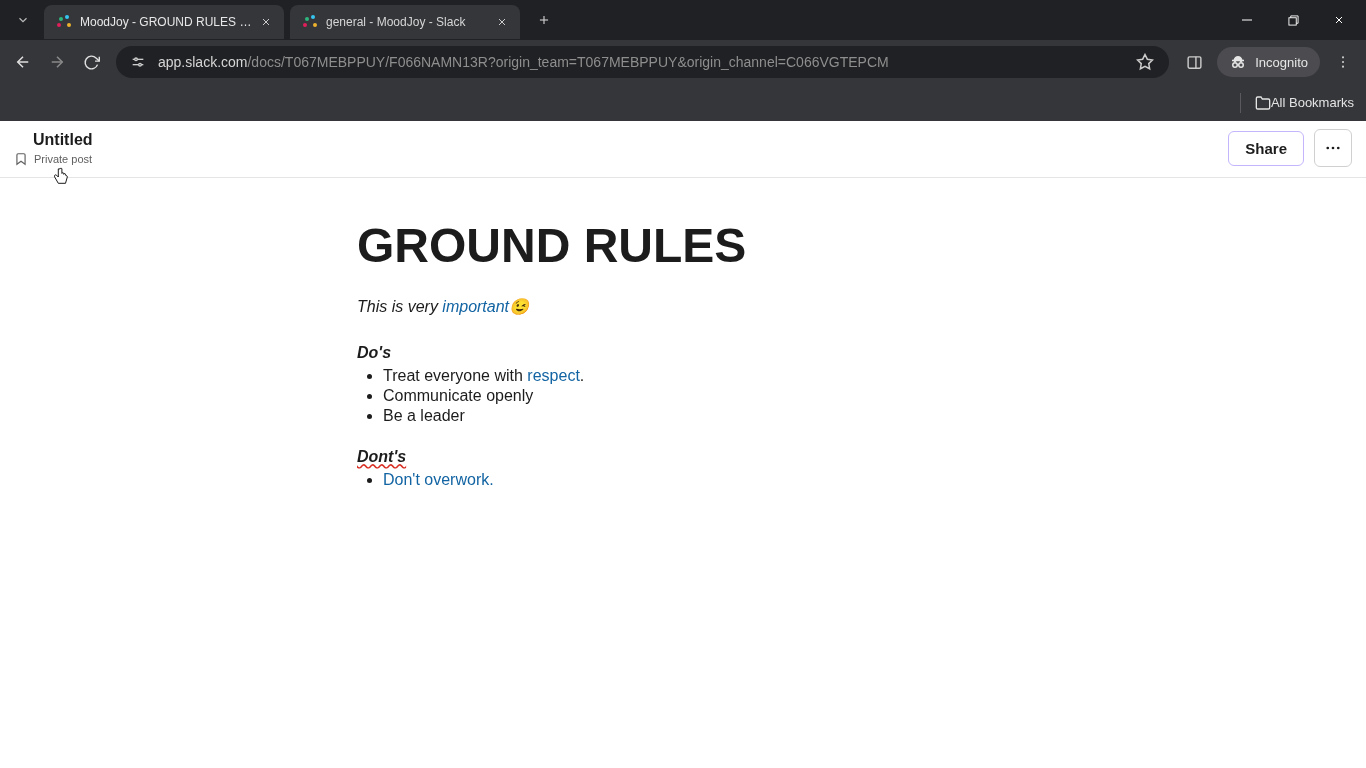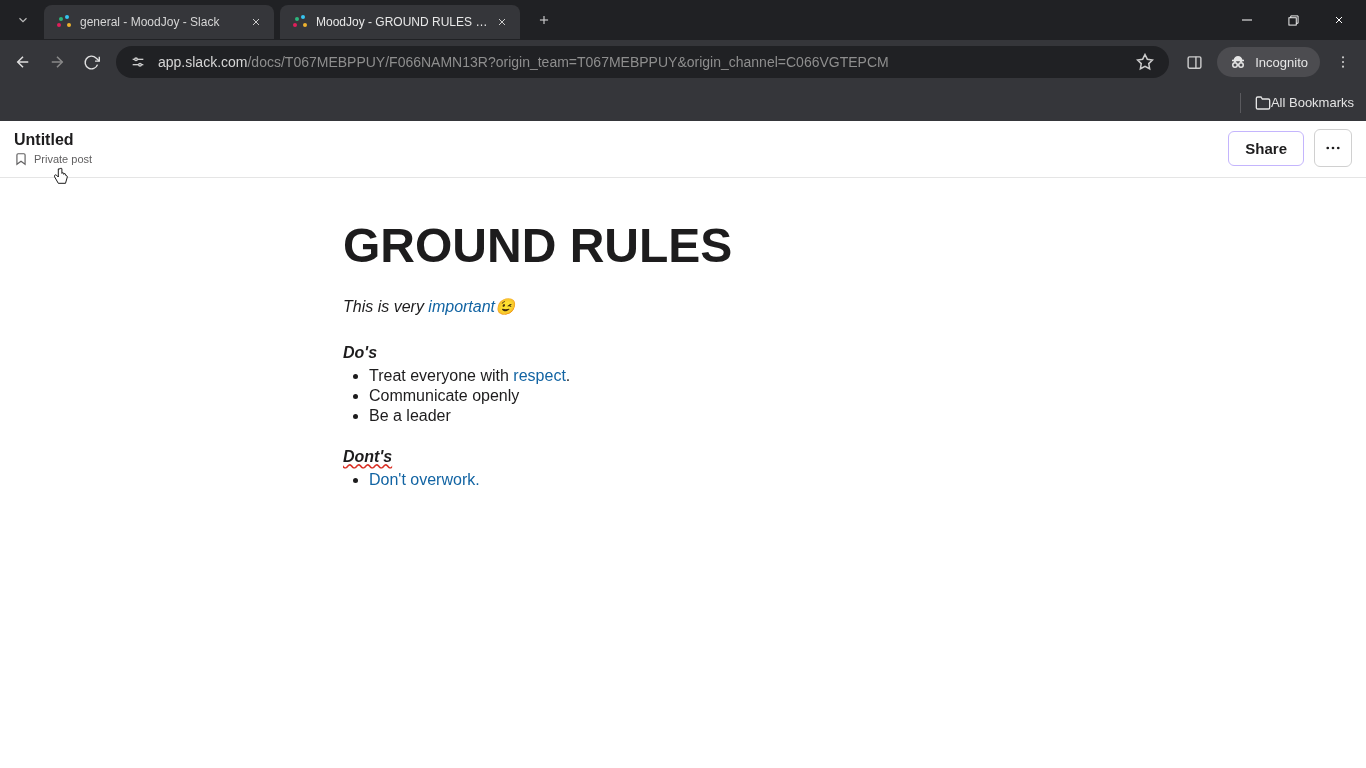--- a/index.html
+++ b/index.html
@@ -32,27 +32,27 @@
 .kebab { width:34px; height:34px; display:flex; align-items:center; justify-content:center; color:#ccc; cursor:pointer; }
 
 .bookmarks-bar { height: 37px; background:#35363a; display:flex; align-items:center; justify-content:flex-end; padding:0 12px; }
 .bm-sep { width:1px; height:20px; background:#5a5a5e; margin-right:14px; }
 .bm-all { display:flex; align-items:center; gap:0; color:#e4e4e4; font-size:13px; cursor:pointer; }
 
 
 .page { background:#fff; height:647px; display:flex; flex-direction:column; }
 .doc-header { display:flex; align-items:center; justify-content:space-between; padding:8px 14px 10px 14px; border-bottom:1px solid #e5e5e5; }
 .doc-header-left { display:flex; flex-direction:column; }
-.doc-title { font-weight:700; font-size:16px; color:#1d1c1d; }
+.doc-title { font-weight:700; font-size:16px; color:#1d1c1d;margin-left:19px; }
 .priv-row { display:flex; align-items:center; gap:6px; margin-top:3px; color:#616061; font-size:11px; cursor:pointer; position:relative; }
 .doc-actions { display:flex; align-items:center; gap:10px; }
 .share-btn { border:1px solid #c4b5fd; background:#fff; padding:8px 16px; border-radius:6px; font-size:15px; font-weight:600; color:#1d1c1d; cursor:pointer; }
 .more-btn { border:1px solid #d0d0d0; background:#fff; width:38px; height:38px; border-radius:6px; display:flex; align-items:center; justify-content:center; cursor:pointer; }
 
-.doc-body { padding:40px 0 0 0; }
+.doc-body { padding:40px 0 0 0;margin-left:14px; }
 .doc-inner { width:720px; margin-left:343px; }
 .doc-h1 { font-size:48px; font-weight:900; letter-spacing:0px; color:#1d1c1d; margin-bottom:24px; }
 .doc-intro { font-style:italic; font-size:16px; color:#1d1c1d; margin-bottom:28px; }
 .doc-intro .link { color:#1264a3; }
 .doc-section-h { font-style:italic; font-weight:700; font-size:16px; color:#1d1c1d; margin-bottom:4px; }
 .doc-list { list-style:disc; padding-left:26px; font-size:16px; color:#1d1c1d; }
 .doc-list li { padding:1px 0; }
 .doc-list .link { color:#1264a3; }
 .spellerr { text-decoration: underline wavy #d93025; text-decoration-skip-ink: none; }
 .sec-gap { height:22px; }
@@ -65,54 +65,54 @@
 <body>
 
 <div class="browser-chrome">
 
   <div class="tab-strip">
     <div class="tab-dropdown">
       <svg width="14" height="14" viewBox="0 0 24 24" fill="none" stroke="currentColor" stroke-width="2">
           <polyline points="6 9 12 15 18 9"></polyline>
         </svg>
     </div>
+    <div class="tab active">
+      <span class="tab-favicon">
+        <svg viewBox="0 0 16 16" width="16" height="16">
+            <rect x="1" y="9" width="4" height="4" rx="2" fill="#E01E5A"></rect>
+            <rect x="9" y="1" width="4" height="4" rx="2" fill="#36C5F0"></rect>
+            <rect x="11" y="9" width="4" height="4" rx="2" fill="#ECB22E"></rect>
+            <rect x="3" y="3" width="4" height="4" rx="2" fill="#2EB67D"></rect>
+          </svg>
+      </span>
+      <span class="tab-title">MoodJoy - GROUND RULES - S</span>
+      <span class="tab-close">
+        <svg width="12" height="12" viewBox="0 0 24 24" fill="none" stroke="currentColor" stroke-width="2">
+            <line x1="18" y1="6" x2="6" y2="18"></line>
+            <line x1="6" y1="6" x2="18" y2="18"></line>
+          </svg>
+      </span>
+    </div>
     <div class="tab inactive">
       <span class="tab-favicon">
         <svg viewBox="0 0 16 16" width="16" height="16">
             <rect x="1" y="9" width="4" height="4" rx="2" fill="#E01E5A"></rect>
             <rect x="9" y="1" width="4" height="4" rx="2" fill="#36C5F0"></rect>
             <rect x="11" y="9" width="4" height="4" rx="2" fill="#ECB22E"></rect>
             <rect x="3" y="3" width="4" height="4" rx="2" fill="#2EB67D"></rect>
           </svg>
       </span>
       <span class="tab-title">general - MoodJoy - Slack</span>
       <span class="tab-close">
         <svg width="12" height="12" viewBox="0 0 24 24" fill="none" stroke="currentColor" stroke-width="2">
             <line x1="18" y1="6" x2="6" y2="18"></line>
             <line x1="6" y1="6" x2="18" y2="18"></line>
           </svg>
       </span>
     </div>
-    <div class="tab active">
-      <span class="tab-favicon">
-        <svg viewBox="0 0 16 16" width="16" height="16">
-            <rect x="1" y="9" width="4" height="4" rx="2" fill="#E01E5A"></rect>
-            <rect x="9" y="1" width="4" height="4" rx="2" fill="#36C5F0"></rect>
-            <rect x="11" y="9" width="4" height="4" rx="2" fill="#ECB22E"></rect>
-            <rect x="3" y="3" width="4" height="4" rx="2" fill="#2EB67D"></rect>
-          </svg>
-      </span>
-      <span class="tab-title">MoodJoy - GROUND RULES - S</span>
-      <span class="tab-close">
-        <svg width="12" height="12" viewBox="0 0 24 24" fill="none" stroke="currentColor" stroke-width="2">
-            <line x1="18" y1="6" x2="6" y2="18"></line>
-            <line x1="6" y1="6" x2="18" y2="18"></line>
-          </svg>
-      </span>
-    </div>
     <div class="new-tab">
       <svg width="14" height="14" viewBox="0 0 24 24" fill="none" stroke="currentColor" stroke-width="2">
           <line x1="12" y1="5" x2="12" y2="19"></line>
           <line x1="5" y1="12" x2="19" y2="12"></line>
         </svg>
     </div>
     <div class="window-controls">
       <div class="win-btn">
         <svg width="12" height="12" viewBox="0 0 12 12">
             <line x1="1" y1="6" x2="11" y2="6" stroke="currentColor" stroke-width="1"></line>

